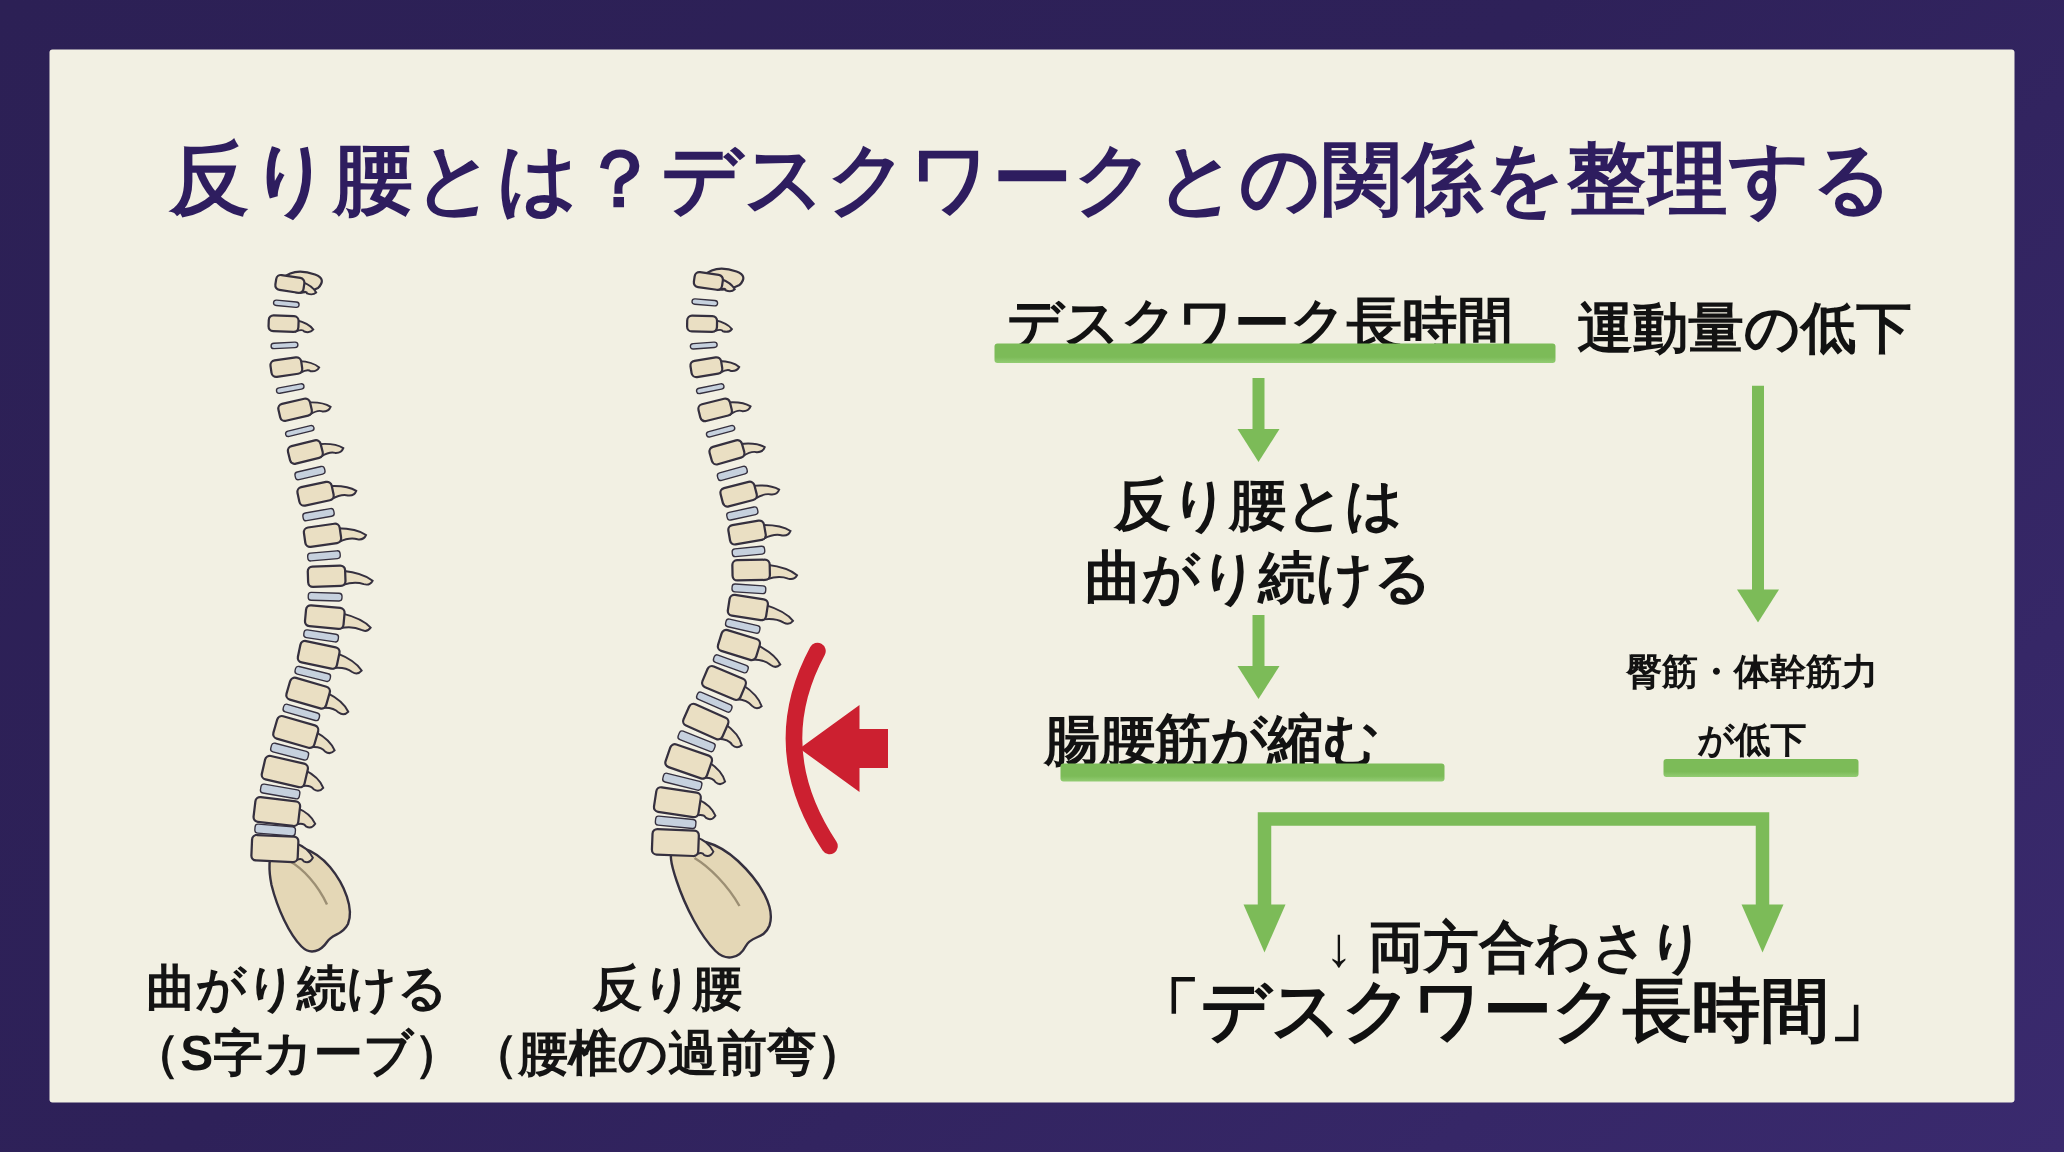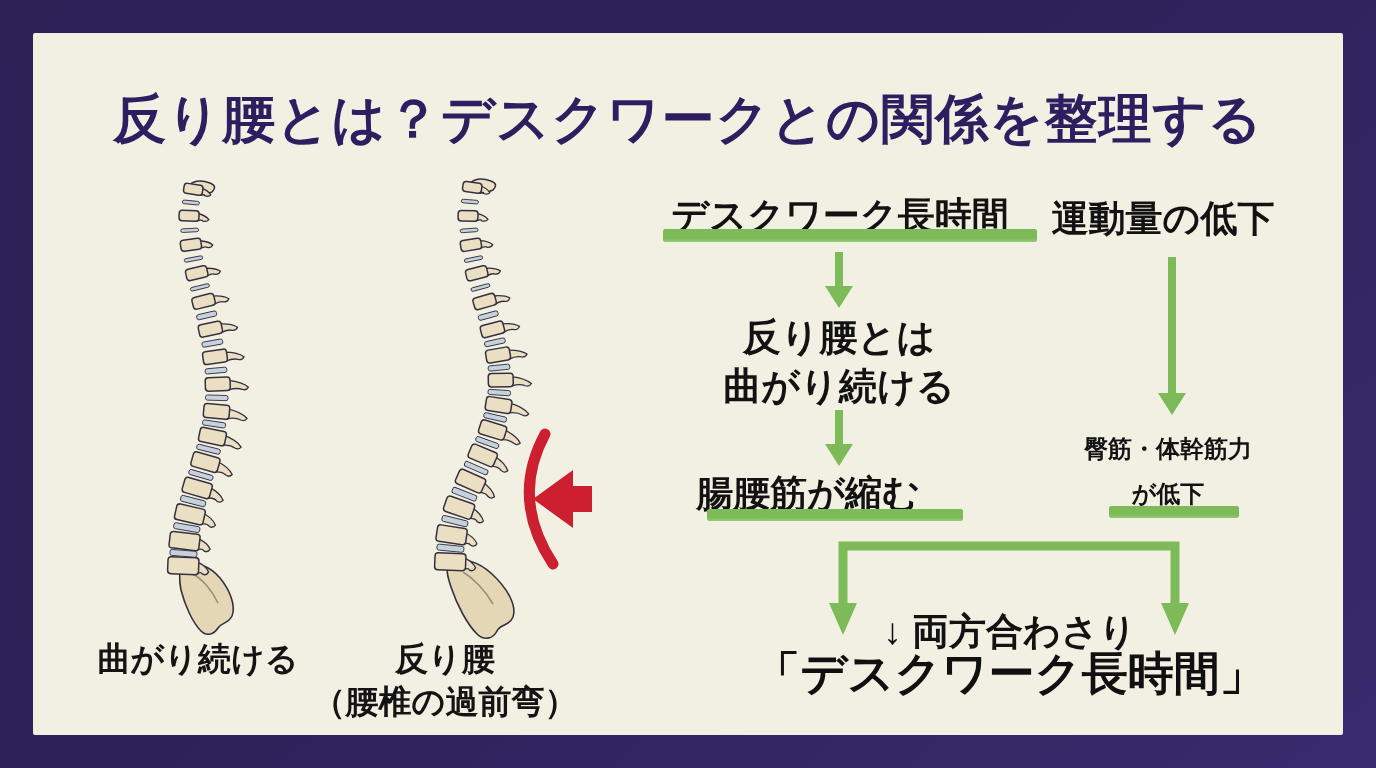--- a/index.html
+++ b/index.html
@@ -265,20 +265,21 @@
     </g>
   </svg>
 
 <svg class="abs" style="left:415px;top:168px" width="230" height="478" viewBox="0 0 230 478">
   <path d="M130,266 Q95,331 138,396" fill="none" stroke="#cc2030" stroke-width="11" stroke-linecap="round"></path>
   <path d="M118,331 L158,302 L158,318 L177,318 L177,344 L158,344 L158,360 Z" fill="#cc2030"></path>
 </svg>
 
 <div class="spine-label" style="left:48px;top:637px;width:300px">
   <div>曲がり続ける</div>
+  <div>（S字カーブ）</div>
 </div>
 <div class="spine-label" style="left:295px;top:637px;width:300px">
   <div>反り腰</div>
   <div>（腰椎の過前弯）</div>
 </div>
 
 <div class="node" style="left:640px;top:191px;width:400px">デスクワーク長時間</div>
 <div class="underline" style="left:663px;top:229px;width:374px"></div>
 
 <div class="node" style="left:1013px;top:194px;width:300px">運動量の低下</div>

